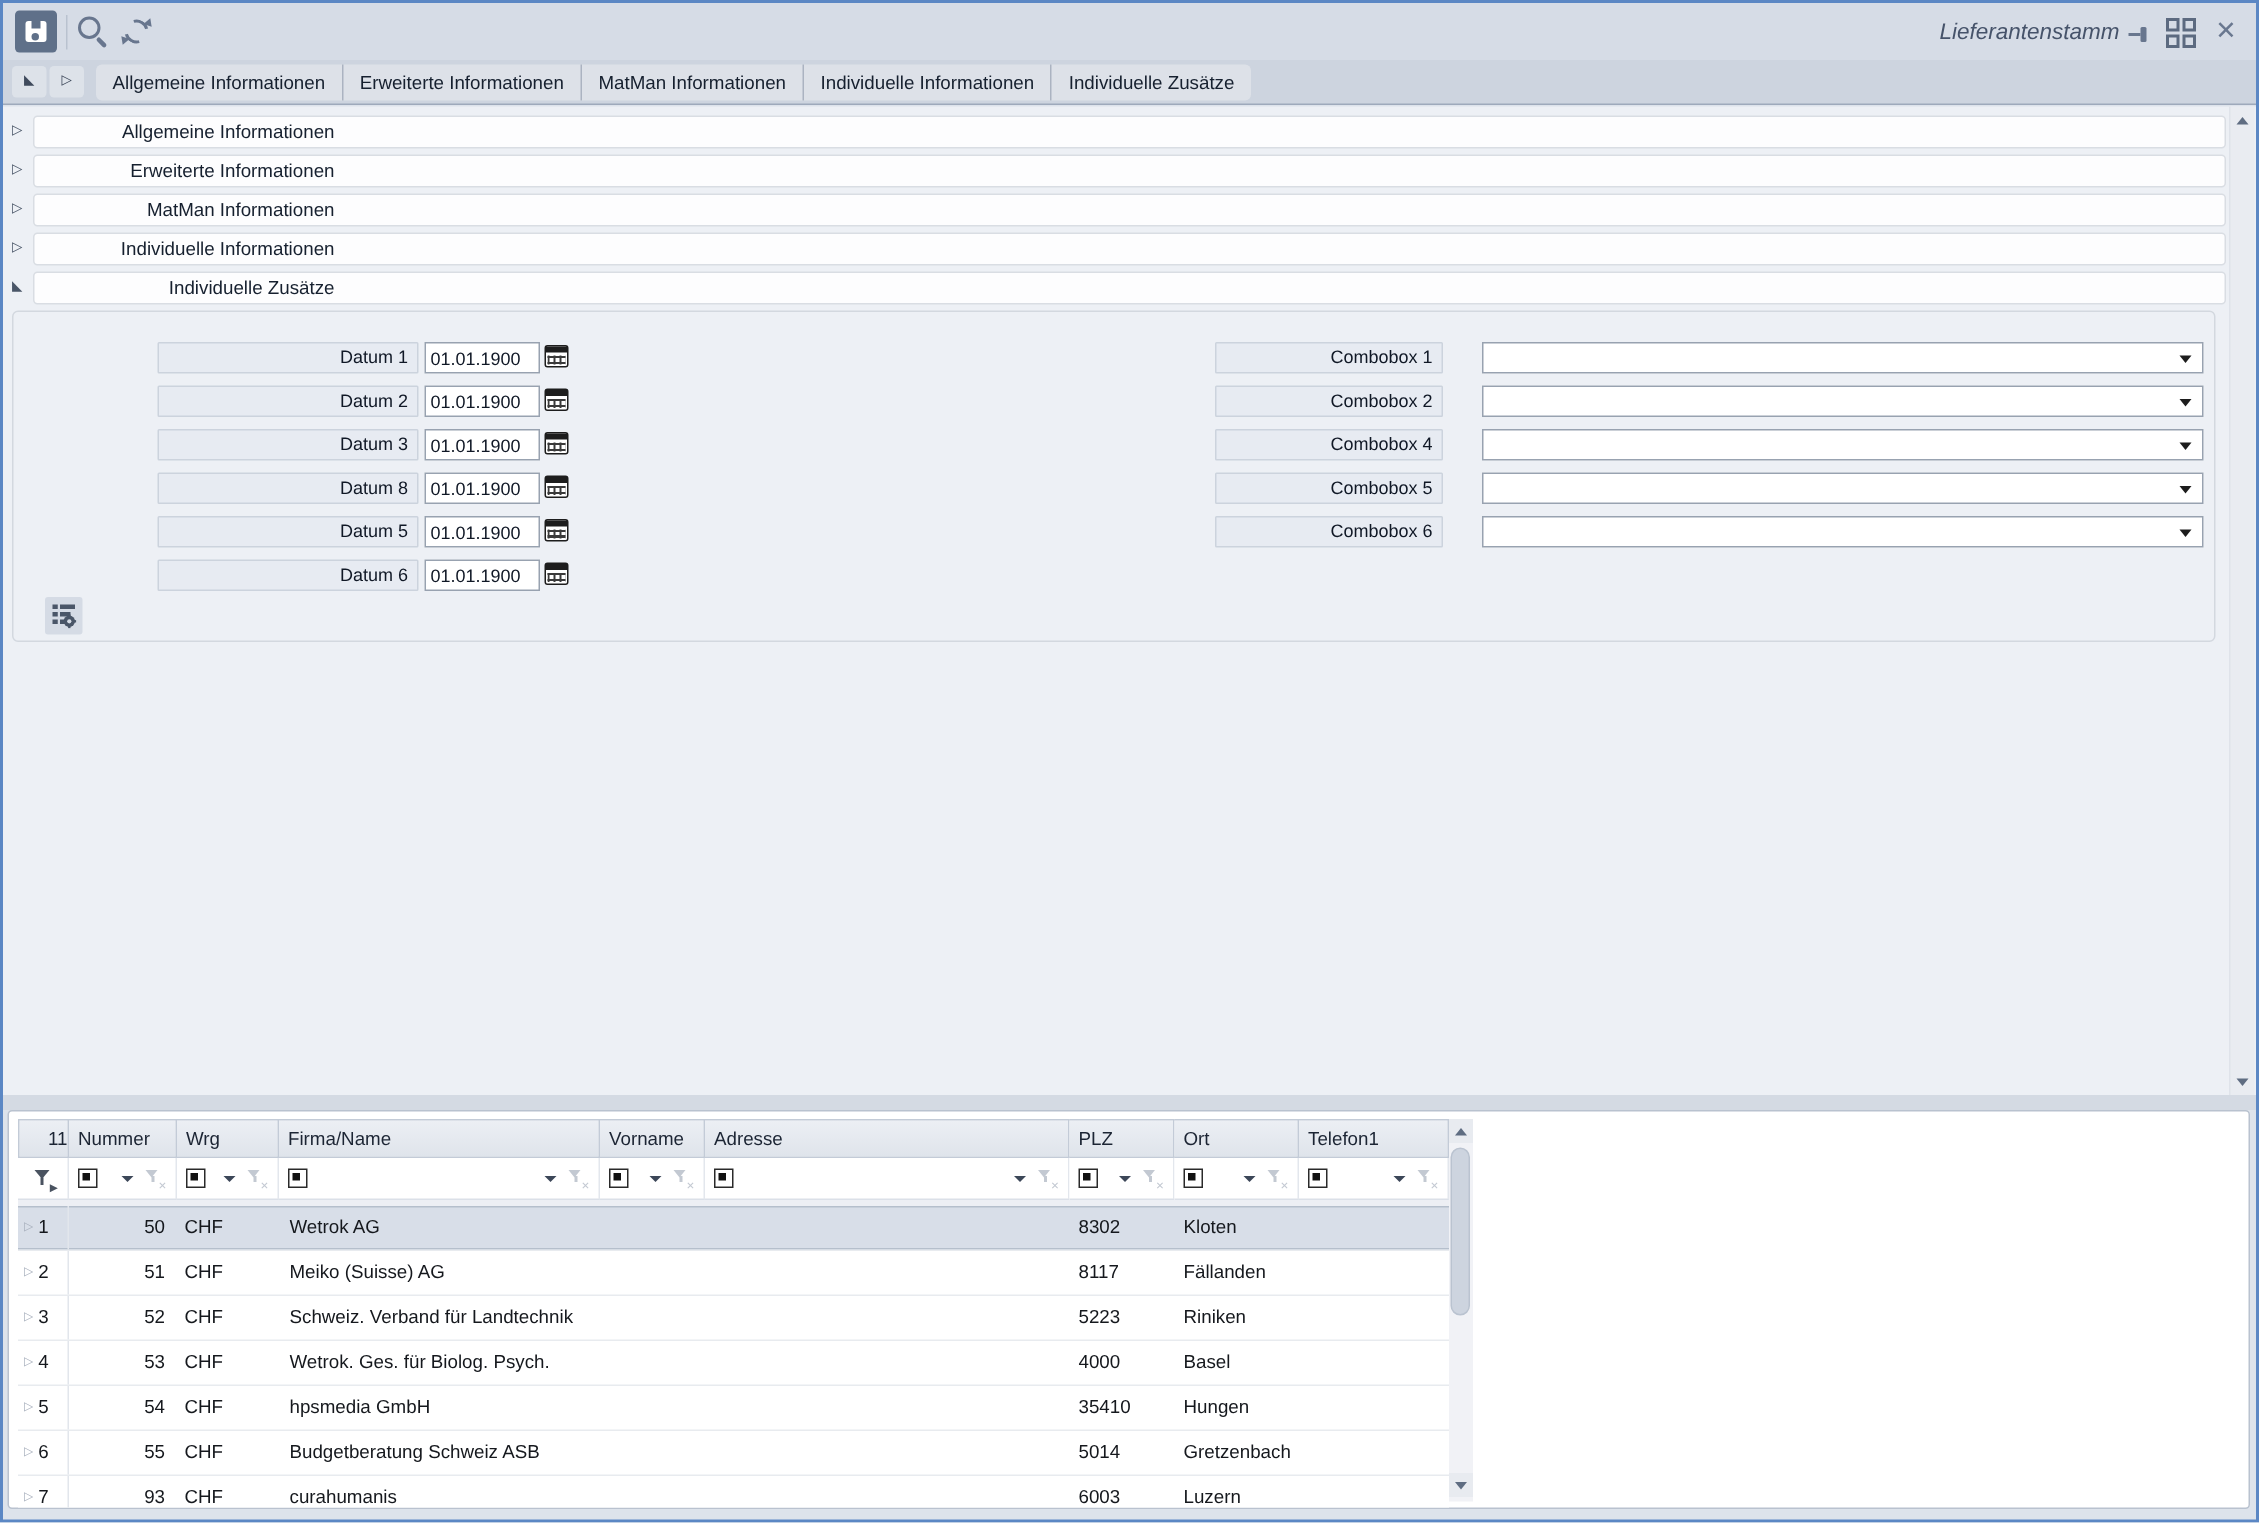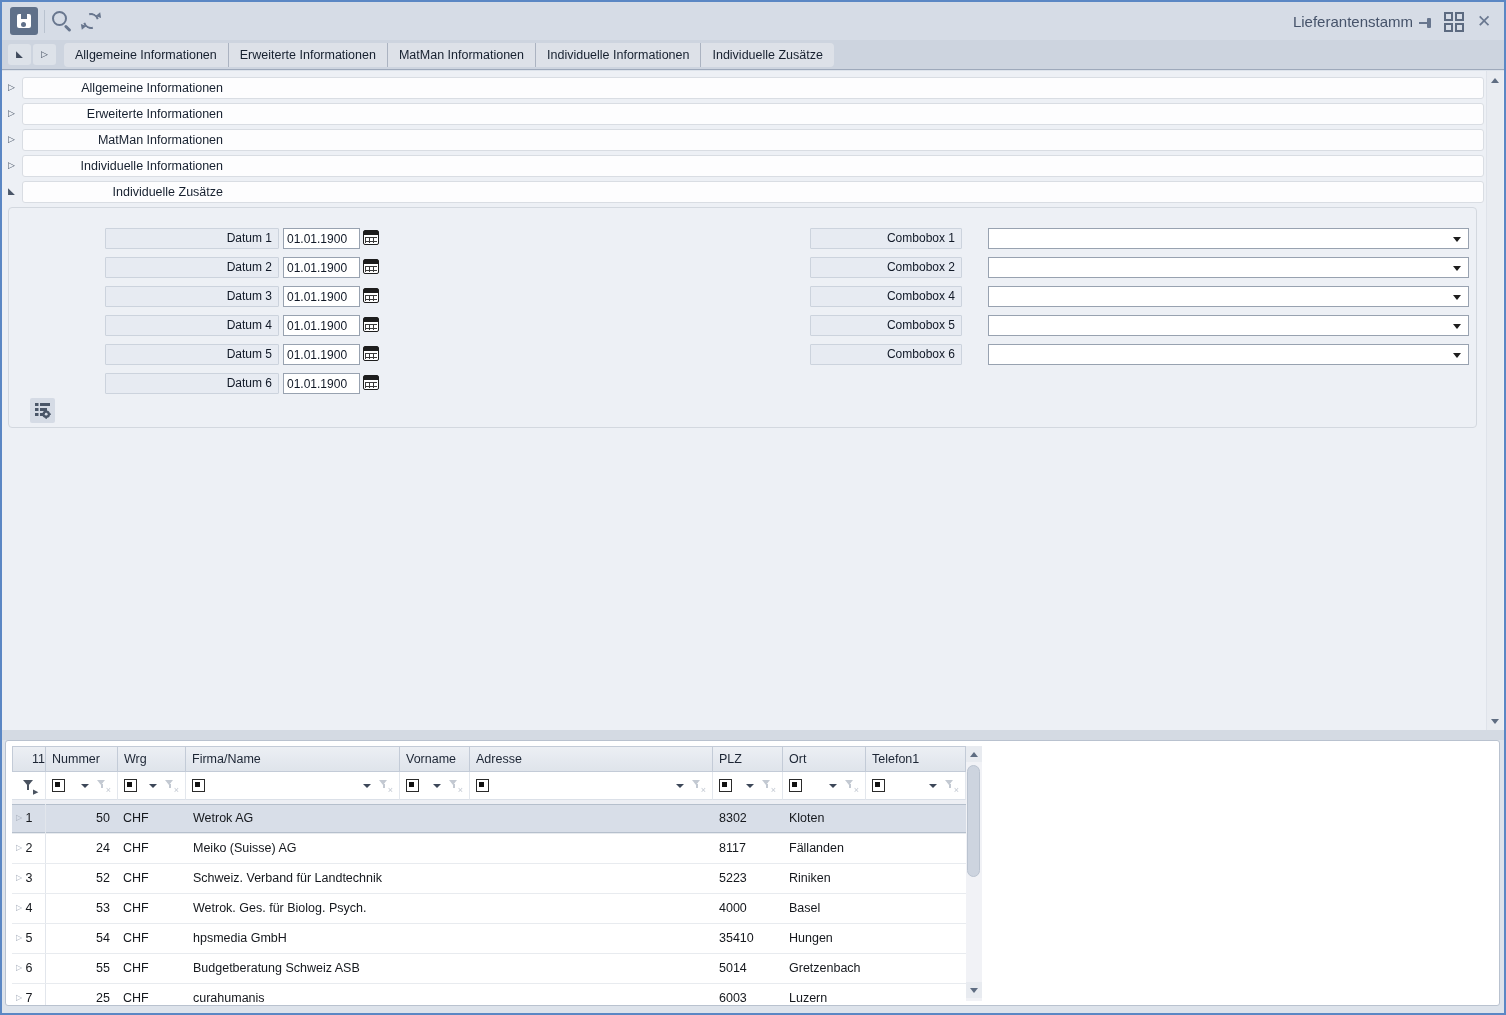--- a/index.html
+++ b/index.html
@@ -5,21 +5,21 @@
   * { margin:0; padding:0; }
   body {
     width:1506px; height:1015px; position:relative; overflow:hidden;
     background:#dde3eb;
     font-family:"Liberation Sans","DejaVu Sans",sans-serif;
     color:#15202f;
   }
   .frame { position:absolute; inset:0; border:2px solid #5b87c4; pointer-events:none; z-index:99; }
 
   
-  .toolbar { position:absolute; left:2px; top:2px; right:2px; height:38px; background:#d6dce6; border-bottom:3px solid #a16207; }
+  .toolbar { position:absolute; left:2px; top:2px; right:2px; height:38px; background:#d6dce6; border-bottom:3px solid #a16207;font-style:italic; }
   .btn-save { position:absolute; left:8px; top:5px; width:28px; height:28px; background:#5f7089; border-radius:3px; cursor:pointer; }
   .floppy { position:absolute; left:7px; top:7px; width:14px; height:14px; background:#fff; border-radius:2px; }
   .floppy::before { content:""; position:absolute; left:4px; top:0; width:6px; height:5px; background:#5f7089; }
   .floppy::after  { content:""; position:absolute; left:4px; top:8px; width:5px; height:5px; border-radius:50%; background:#5f7089; }
   .tb-sep { position:absolute; left:42px; top:8px; width:1px; height:23px; background:#b9c2cf; }
   .icon-search { position:absolute; left:48px; top:7px; width:25px; height:25px; }
   .icon-search::before { content:""; position:absolute; left:2px; top:2px; width:11px; height:11px; border:2.5px solid #68768e; border-radius:50%; }
   .icon-search::after { content:""; position:absolute; left:15px; top:15px; width:8px; height:2.5px; background:#68768e; border-radius:2px; transform:rotate(45deg); transform-origin:left center; }
   .icon-refresh { position:absolute; left:78px; top:8px; width:22px; height:22px; }
   .icon-refresh::before { content:""; position:absolute; inset:3px; border:2.5px solid #68768e; border-radius:50%; border-left-color:transparent; border-right-color:transparent; transform:rotate(30deg); }
@@ -224,21 +224,21 @@
           <div class="cal"></div>
         </div>
 
         <div class="frow">
           <div class="flabel dlabel">Datum 3</div>
           <input class="dinput" type="text" value="01.01.1900" style="">
           <div class="cal"></div>
         </div>
 
         <div class="frow">
-          <div class="flabel dlabel">Datum 4</div>
+          <div class="flabel dlabel">Datum 8</div>
           <input class="dinput" type="text" value="01.01.1900" style="">
           <div class="cal"></div>
         </div>
 
         <div class="frow">
           <div class="flabel dlabel">Datum 5</div>
           <input class="dinput" type="text" value="01.01.1900" style="">
           <div class="cal"></div>
         </div>
 
@@ -399,21 +399,21 @@
         <span class="c-plz">8302</span>
         <span class="c-ort">Kloten</span>
         <span class="c-tel"></span>
       </div>
 
       <div class="grow">
         <span class="c-rowhead">
           <i class="rarrow">▷</i>
           <i class="rnum" style="font-style:normal">2</i>
         </span>
-        <span class="c-nummer">24</span>
+        <span class="c-nummer">51</span>
         <span class="c-wrg">CHF</span>
         <span class="c-firma">Meiko (Suisse) AG</span>
         <span class="c-vorname"></span>
         <span class="c-adresse"></span>
         <span class="c-plz">8117</span>
         <span class="c-ort">Fällanden</span>
         <span class="c-tel"></span>
       </div>
 
       <div class="grow">
@@ -474,21 +474,21 @@
         <span class="c-plz">5014</span>
         <span class="c-ort">Gretzenbach</span>
         <span class="c-tel"></span>
       </div>
 
       <div class="grow">
         <span class="c-rowhead">
           <i class="rarrow">▷</i>
           <i class="rnum" style="font-style:normal">7</i>
         </span>
-        <span class="c-nummer">25</span>
+        <span class="c-nummer">93</span>
         <span class="c-wrg">CHF</span>
         <span class="c-firma">curahumanis</span>
         <span class="c-vorname"></span>
         <span class="c-adresse"></span>
         <span class="c-plz">6003</span>
         <span class="c-ort">Luzern</span>
         <span class="c-tel"></span>
       </div>
     </div>
 

